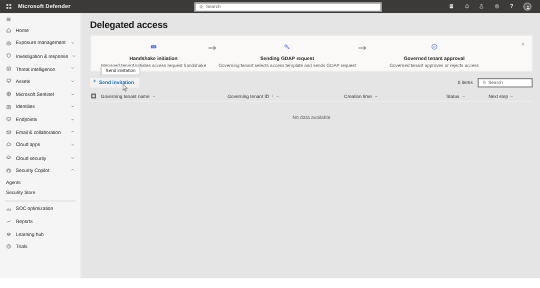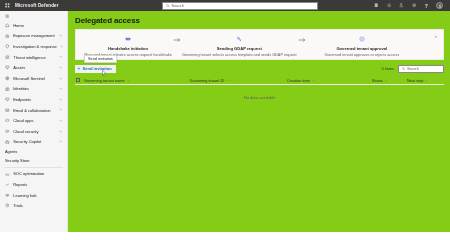--- a/index.html
+++ b/index.html
@@ -68,21 +68,21 @@
   .navitem .ico { width: 5px; height: 5px; flex: 0 0 5px; display: flex; align-items: center; justify-content: center; color: #3b3a39; }
   .navitem .ico svg { width: 4.6px; height: 4.6px; }
   .navitem .lbl { font-size: 4.1px; color: #242424; white-space: nowrap; letter-spacing: -.05px; }
   .navitem .chev { margin-left: auto; width: 4px; height: 4px; display: flex; align-items: center; justify-content: center; }
   .navitem .chev svg { width: 3.2px; height: 3.2px; color: #484644; }
   .navitem.sub { height: 9px; padding-left: 5px; }
   .navitem.sub .lbl { font-size: 4px; }
   .divider { height: .4px; background: #e1e1e1; margin: 1.5px 4px; }
 
   
-  .main { flex: 1; background: #84cc16; padding: 5px 6px 0 7px; min-width: 0; position: relative; }
+  .main { flex: 1; background: #e5e5e5; padding: 5px 6px 0 7px; min-width: 0; position: relative; }
   .page-title { font-size: 8px; font-weight: 700; color: #1b1a19; letter-spacing: -.15px; }
 
   
   .banner {
     margin-top: 4px;
     background: #faf9f8;
     border: .4px solid #edebe9;
     height: 31px;
     position: relative;
     display: flex;

